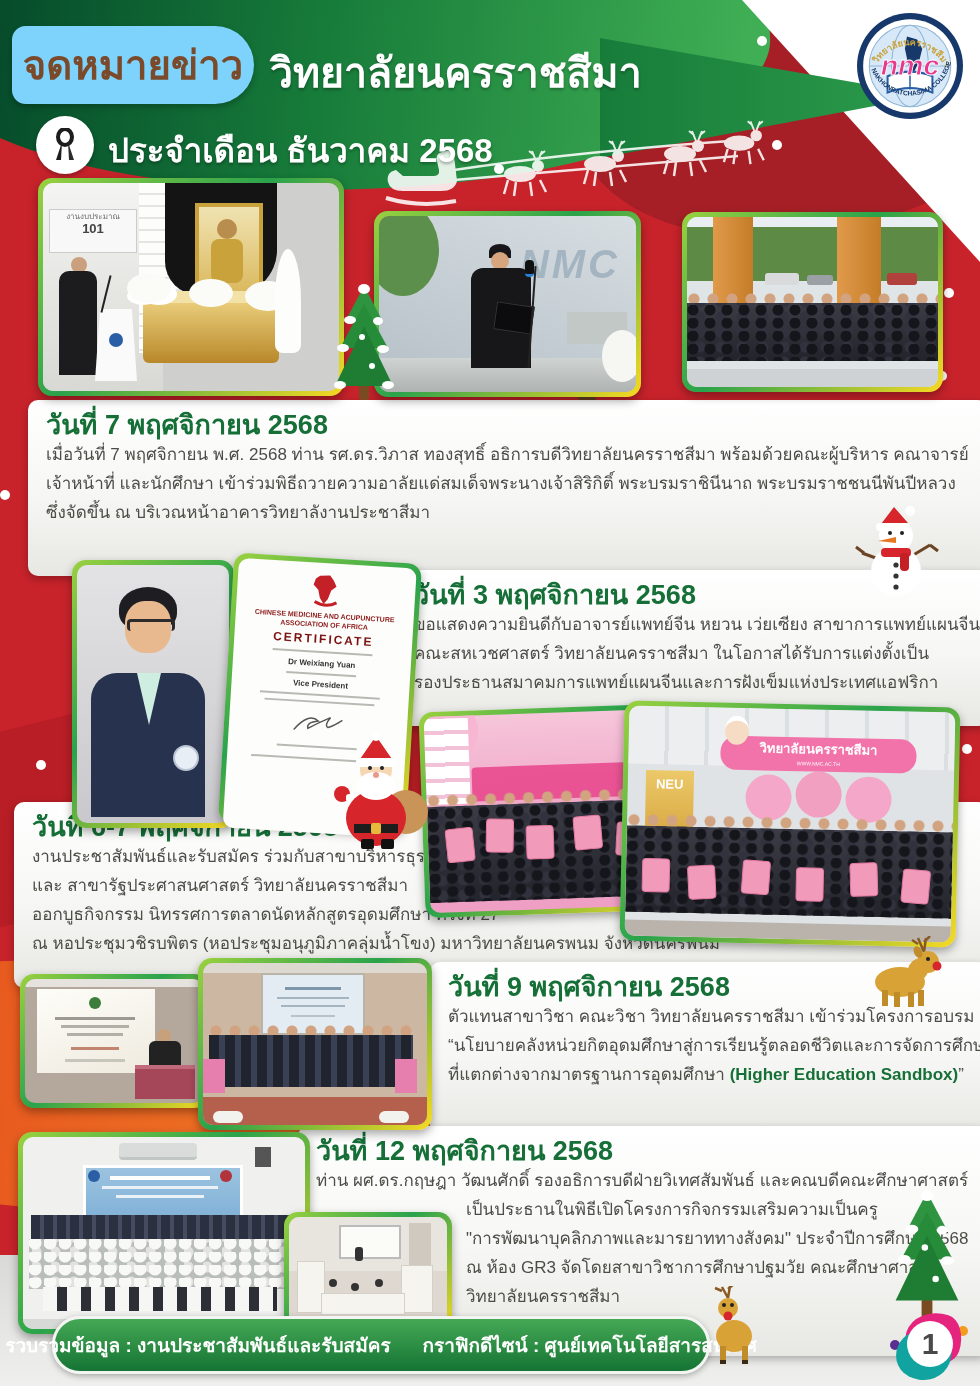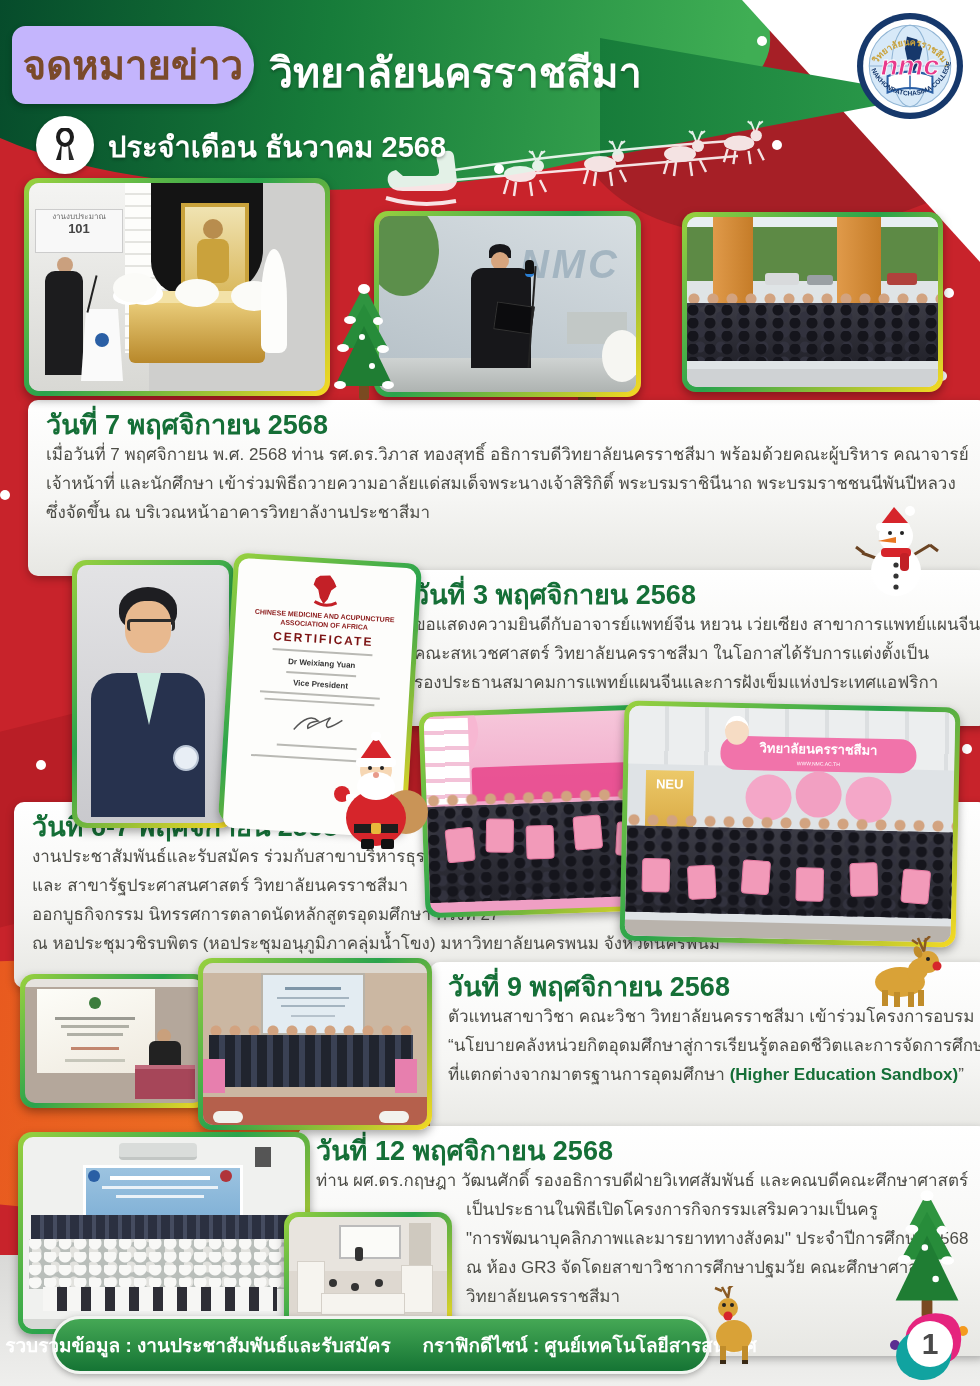--- a/index.html
+++ b/index.html
@@ -10,28 +10,28 @@
   .hdr-green{left:-80px;top:-95px;width:850px;height:285px;z-index:1;
      background:linear-gradient(100deg,#05482a 8%,#177c3a 48%,#3fae54 95%);
      border-radius:0 0 50% 60%;transform:rotate(-3deg);}
   .hdr-darkred{left:560px;top:-130px;width:580px;height:350px;background:#a61f26;
      border-radius:50%;transform:rotate(-20deg);z-index:0;}
   .hdr-swoosh{left:600px;top:38px;width:330px;height:120px;z-index:3;
      background:linear-gradient(90deg,#177c3a,#2c9c4b);
      clip-path:polygon(0 0,100% 48%,0 100%);}
   .hdr-white-corner{right:0;top:0;width:340px;height:262px;background:#fff;z-index:2;
      clip-path:polygon(30% 0,100% 0,100% 100%);}
-  .badge-pill{left:12px;top:26px;width:242px;height:78px;background:#c4b5fd;border-radius:14px 40px 40px 14px;
+  .badge-pill{left:12px;top:26px;width:242px;height:78px;background:#7dd3fc;border-radius:14px 40px 40px 14px;
      z-index:4;display:flex;align-items:center;justify-content:center;box-shadow:0 3px 6px rgba(0,0,0,.25);}
   .badge-pill span{font-size:40px;font-weight:bold;color:#7a4a2b;}
   .hdr-title{left:270px;top:40px;z-index:4;font-size:41px;font-weight:bold;color:#fff;
      text-shadow:0 2px 3px rgba(0,0,0,.3);}
   .ribbon-circle{left:36px;top:116px;width:58px;height:58px;border-radius:50%;background:#fff;z-index:4;
      display:flex;align-items:center;justify-content:center;box-shadow:0 2px 4px rgba(0,0,0,.3);}
-  .hdr-sub{left:108px;top:124px;z-index:4;font-size:29px;font-weight:bold;color:#fff;
+  .hdr-sub{left:108px;top:124px;z-index:4;font-size:33px;font-weight:bold;color:#fff;
      text-shadow:0 2px 3px rgba(0,0,0,.3);}
   .logo{left:856px;top:12px;width:108px;height:108px;z-index:5;}
   .sleigh{left:382px;top:118px;width:385px;height:92px;z-index:3;opacity:.92;}
   .snow{left:494px;top:164px;width:10px;height:10px;border-radius:50%;background:#fff;z-index:1;
      box-shadow:263px -128px 0 0 #fff,278px -24px 0 0 #fff,450px 124px 0 0 #fff,443px 207px 0 0 #fff,
      374px 548px 0 0 #fff,468px 580px 0 0 #fff,-74px 534px 0 0 #fff,-458px 596px 0 0 #fff,
      -354px 808px 0 0 #fff,-472px 882px 0 0 #fff,222px 944px 0 0 #fff,468px 858px 0 0 #fff,
      96px 504px 0 0 #fff,-494px 326px 0 0 #fff;}
   .dark-band{background:rgba(110,6,14,.16);z-index:0;}
   .orange-band{left:0;top:930px;width:980px;height:312px;z-index:0;
@@ -152,21 +152,21 @@
       <path d="M4 80 q34 10 70 3" stroke="#fff" stroke-width="4" fill="none"></path>
       <path d="M72 52 Q190 34 362 22" stroke="#fff" stroke-width="2.5" fill="none"></path>
       <path d="M72 62 Q210 50 356 38" stroke="#fff" stroke-width="2.5" fill="none"></path>
       <use href="#deer" transform="translate(120,40)"></use>
       <use href="#deer" transform="translate(200,30)"></use>
       <use href="#deer" transform="translate(280,20)"></use>
       <use href="#deer" transform="translate(340,10) scale(0.95)"></use>
     </g>
   </svg>
 
-  <div class="abs photo" style="left:24px;top:178px;width:296px;height:208px;">
+  <div class="abs photo" style="left:38px;top:178px;width:296px;height:208px;">
     <div class="photo-inner" style="background:#cfcfcd;">
       <div class="abs" style="left:0;top:0;width:120px;height:100%;background:linear-gradient(180deg,#f4f4f2,#d8d8d4);"></div>
       <div class="abs" style="left:6px;top:26px;width:86px;height:40px;background:#f8f8f8;border:1px solid #ccc;text-align:center;padding-top:2px;">
         <div class="tiny">งานงบประมาณ</div>
         <div style="font-size:13px;font-weight:bold;color:#444;">101</div>
       </div>
       <div class="abs" style="left:96px;top:0;width:52px;height:170px;background:repeating-linear-gradient(180deg,#fdfdfb 0 10px,#e4e4e0 10px 12px);"></div>
       <div class="abs" style="left:122px;top:0;width:112px;height:112px;background:#141414;border-radius:0 0 40% 30%;"></div>
       <div class="abs" style="left:152px;top:20px;width:60px;height:90px;border:4px solid #c9a23b;background:linear-gradient(180deg,#f0e3b2,#d9b75a);">
         <div class="abs" style="left:18px;top:12px;width:20px;height:20px;border-radius:50%;background:#b88d4e;"></div>

